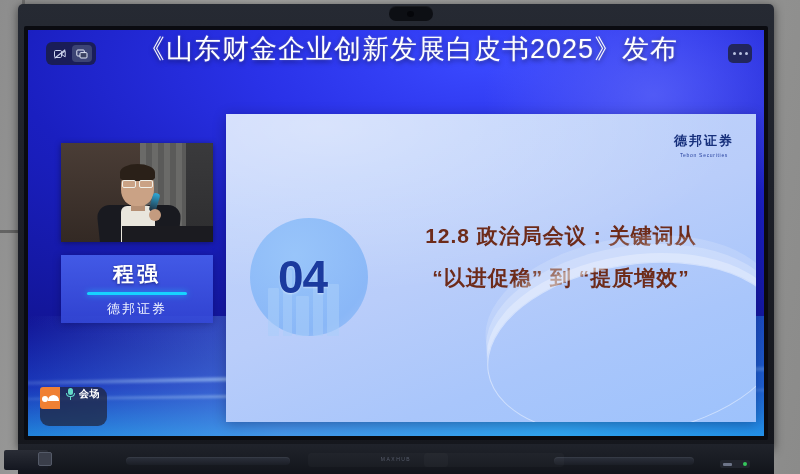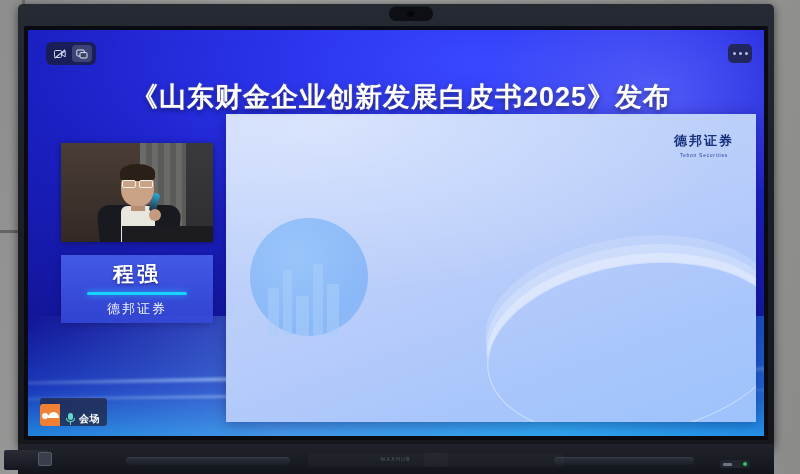--- a/index.html
+++ b/index.html
@@ -73,28 +73,27 @@
     background:linear-gradient(90deg,rgba(150,200,255,0),rgba(210,235,255,.6),rgba(150,210,255,.05));
     transform:rotate(-.7deg); filter:blur(1.2px);
   }
   #glow-topright{
     position:absolute; right:-60px; top:-60px; width:340px; height:250px;
     background:radial-gradient(closest-side, rgba(110,120,255,.55), rgba(60,70,230,0));
   }
 
   
   #event-title{
-    position:absolute; left:5px; top:4px; width:736px;
+    position:absolute; left:12px; top:4px; width:736px;
     text-align:center;
     color:#fff;
-    font-weight:bold;
+    font-weight:normal;
     letter-spacing:1px;
     text-shadow:0 2px 5px rgba(0,0,20,.55), 0 0 2px rgba(255,255,255,.35);
     z-index:6;
-    margin-top:48px;
   }
   #event-title .line1{ font-size:27px; line-height:31px; white-space:nowrap; }
   #event-title .line2{ font-size:26px; line-height:32px; white-space:nowrap; }
 
   
   #tl-controls{
     position:absolute; left:18px; top:12px; display:flex; gap:2px;
     background:rgba(25,28,45,.72); border-radius:6px; padding:3px 4px;
     z-index:9;
   }
@@ -243,23 +242,23 @@
     border:1px solid rgba(255,255,255,.45);
     box-shadow:
       0 -10px 0 -1px rgba(255,255,255,.30),
       0 -20px 0 -2px rgba(255,255,255,.22),
       0 -30px 0 -3px rgba(255,255,255,.16);
     transform:rotate(-9deg);
   }
 
   
   #participant-badge{
-    position:absolute; left:12px; bottom:10px; height:28px;
-    background:rgba(30,34,58,.72); border-radius:3px;
-    display:flex; align-items:flex-end; z-index:9;
+    position:absolute; left:12px; bottom:10px; height:39px;
+    background:rgba(30,34,58,.72); border-radius:9px;
+    display:flex; align-items:flex-start; z-index:9;
   }
   #avatar-chip{
     width:20px; height:22px; background:#f08033; border-radius:3px 0 0 3px;
     display:flex; align-items:center; justify-content:center;
   }
   #avatar-chip .head{ width:6px; height:6px; border-radius:50%; background:#fff; margin-bottom:-2px;}
   #avatar-chip .body{ width:11px; height:6px; border-radius:6px 6px 0 0; background:#fff;}
   #participant-badge .mic2{
     position:relative; width:11px; height:14px; margin:0 3px 0 5px; flex:none;
   }
@@ -383,21 +382,26 @@
           </div>
 
           <div id="slide-circle">
             <div class="sky" style="left:18px;width:11px;height:48px"></div>
             <div class="sky" style="left:33px;width:9px;height:66px"></div>
             <div class="sky" style="left:46px;width:13px;height:40px"></div>
             <div class="sky" style="left:63px;width:10px;height:72px"></div>
             <div class="sky" style="left:77px;width:12px;height:52px"></div>
           </div>
 
-
+          <div id="slide-num">04</div>
+
+          <div id="slide-lines">
+            <div id="slide-line1">12.8 政治局会议：关键词从</div>
+            <div id="slide-line2">“以进促稳” 到 “提质增效”</div>
+          </div>
 
           <div id="slide-swirl"></div>
         </div>
 
         <div id="participant-badge">
           <div id="avatar-chip">
             <div class="head"></div>
               <div class="body"></div>
           </div>
           <div class="mic2">

